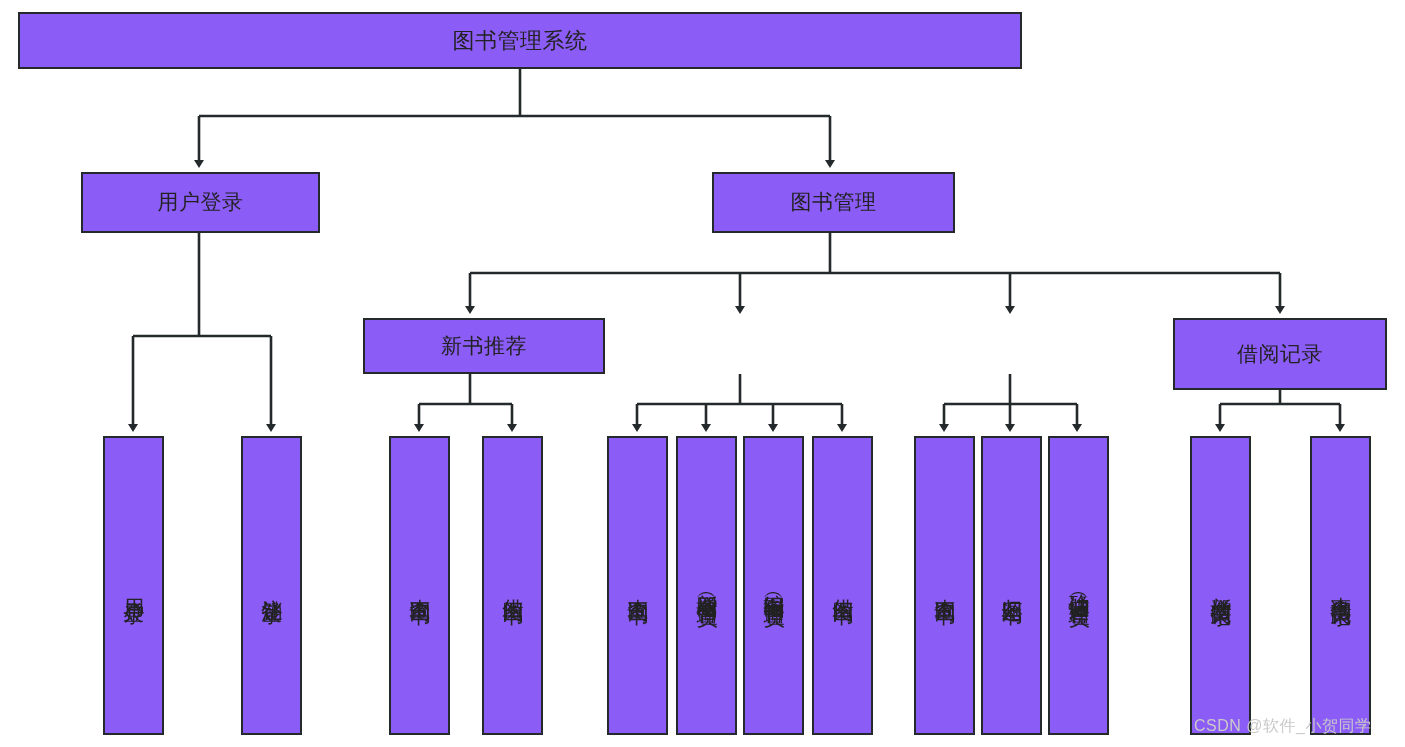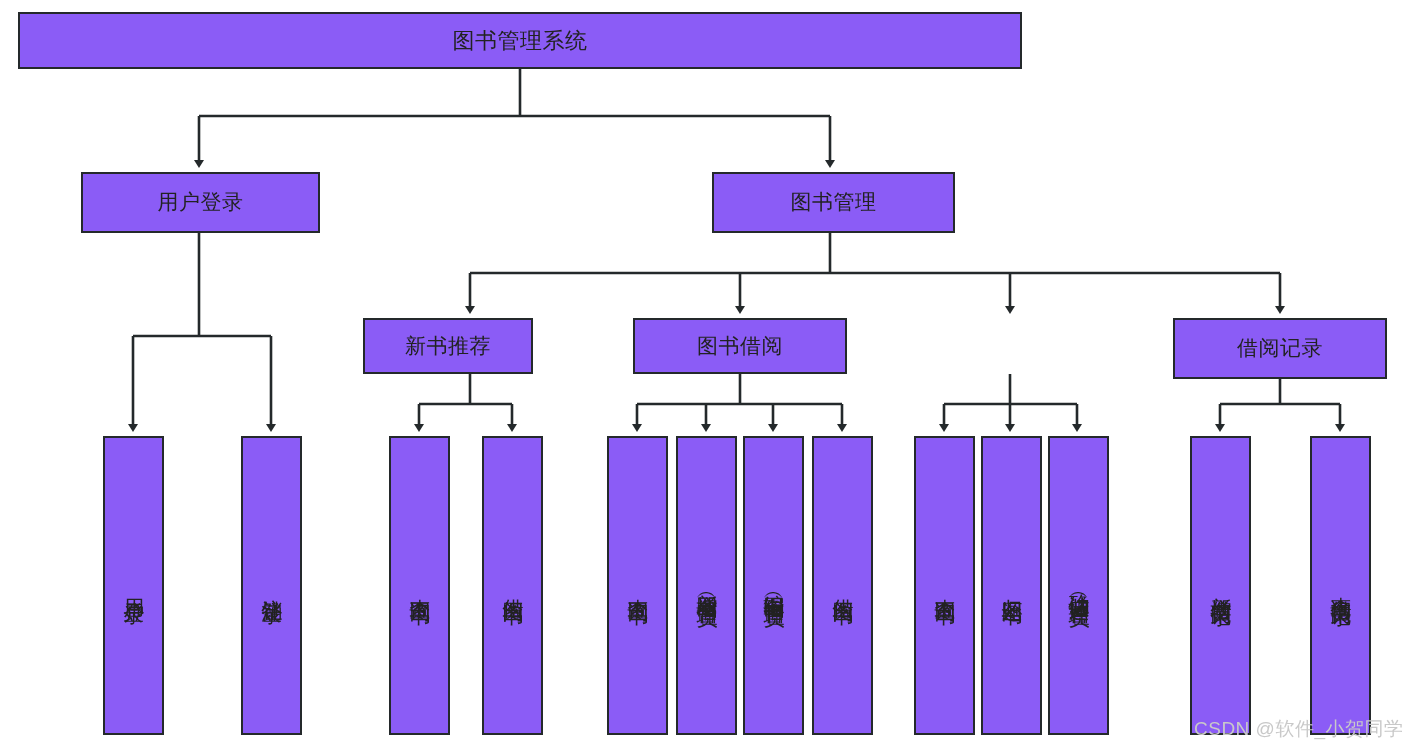--- a/index.html
+++ b/index.html
@@ -54,21 +54,21 @@
     position: absolute;
     left: 0;
     top: 0;
     width: 1405px;
     height: 747px;
     pointer-events: none;
   }
   .wm {
     position: absolute;
     color: #c9c9c9;
-    font-size: 19px;
+    font-size: 16px;
     letter-spacing: 0.5px;
     white-space: nowrap;
   }
 </style>
 </head>
 <body>
 
 <div id="canvas">
 
   <svg class="links" viewBox="0 0 1405 747">
@@ -127,30 +127,27 @@
   </div>
 
   <div class="node horiz" style="left:81px; top:172px; width:239px; height:61px;">
     <span>用户登录</span>
   </div>
 
   <div class="node horiz" style="left:712px; top:172px; width:243px; height:61px;">
     <span>图书管理</span>
   </div>
 
-  <div class="node horiz" style="left:363px; top:318px; width:170px; height:56px;">
+  <div class="node horiz" style="left:363px; top:318px; width:242px; height:56px;">
     <span>新书推荐</span>
   </div>
 
-  <div class="node horiz" style="left:633px; top:318px; width:214px; height:56px;">
-    <span>图书借阅</span>
-  </div>
-
-
-  <div class="node horiz" style="left:1173px; top:318px; width:214px; height:61px;">
+
+
+  <div class="node horiz" style="left:1173px; top:318px; width:214px; height:72px;">
     <span>借阅记录</span>
   </div>
 
   <div class="node vert" style="left:103px; top:436px; width:61px; height:299px;">
     <span class="vtext">用户登录</span>
   </div>
 
   <div class="node vert" style="left:241px; top:436px; width:61px; height:299px;">
     <span class="vtext">注销登录</span>
   </div>

